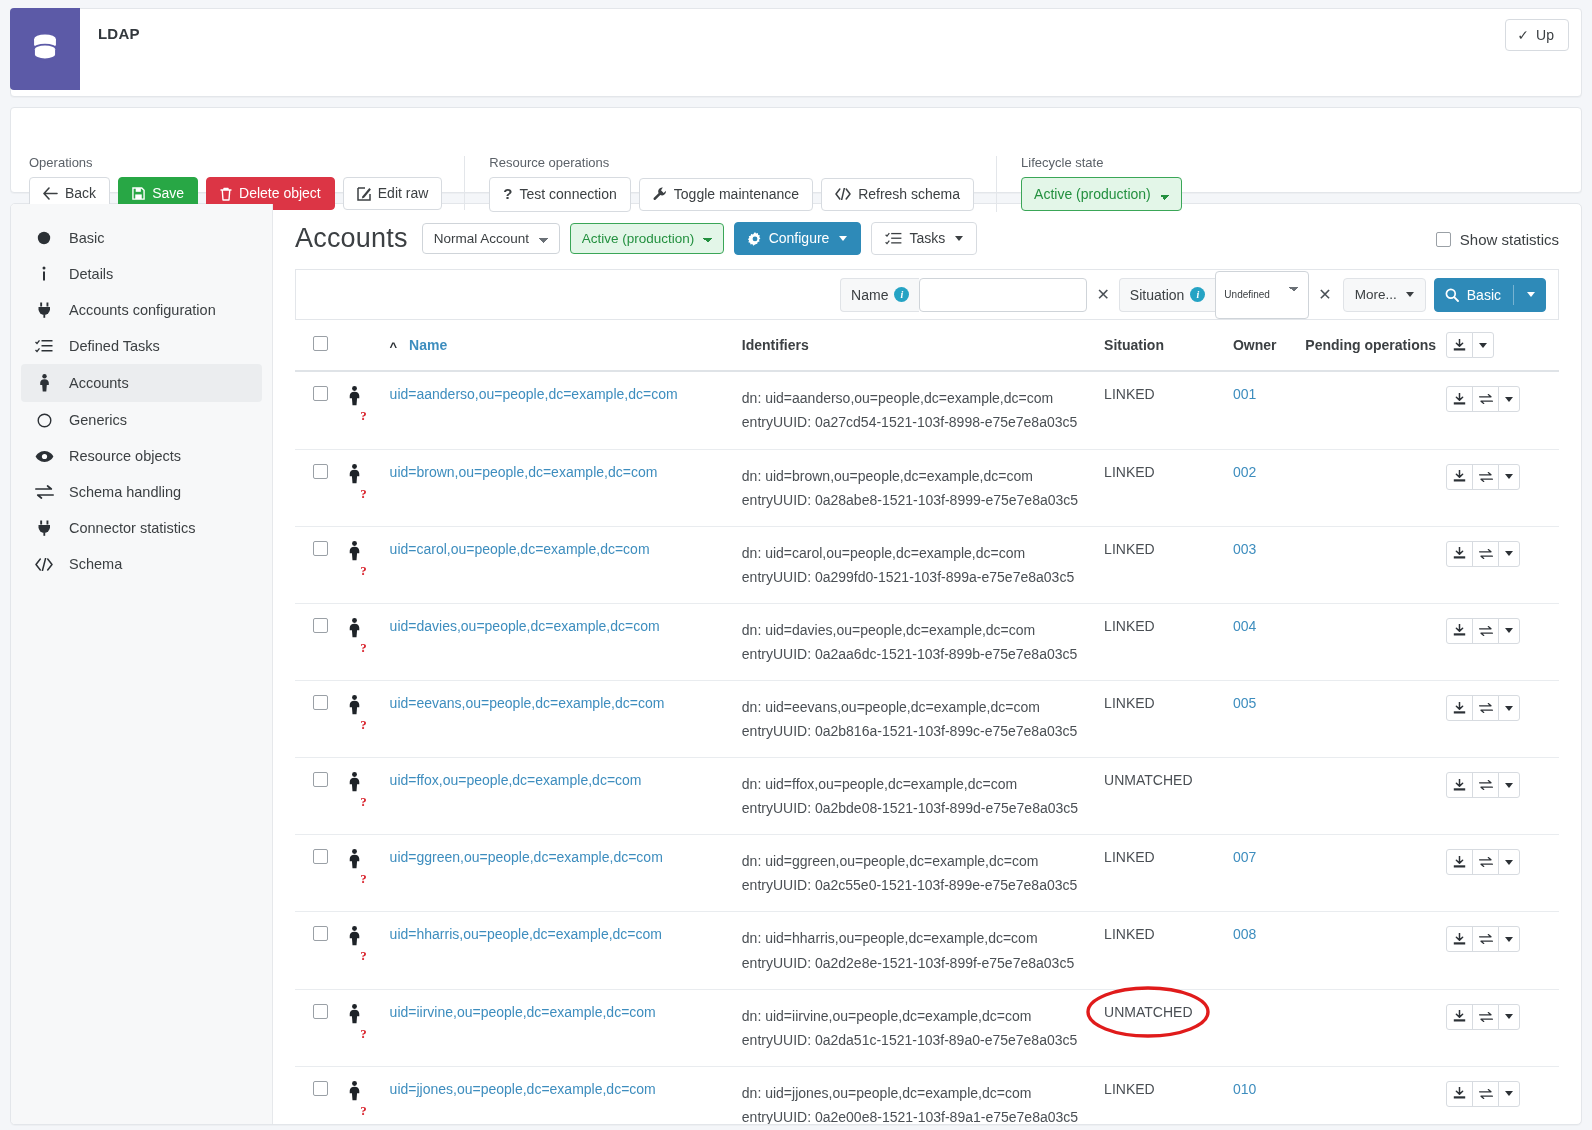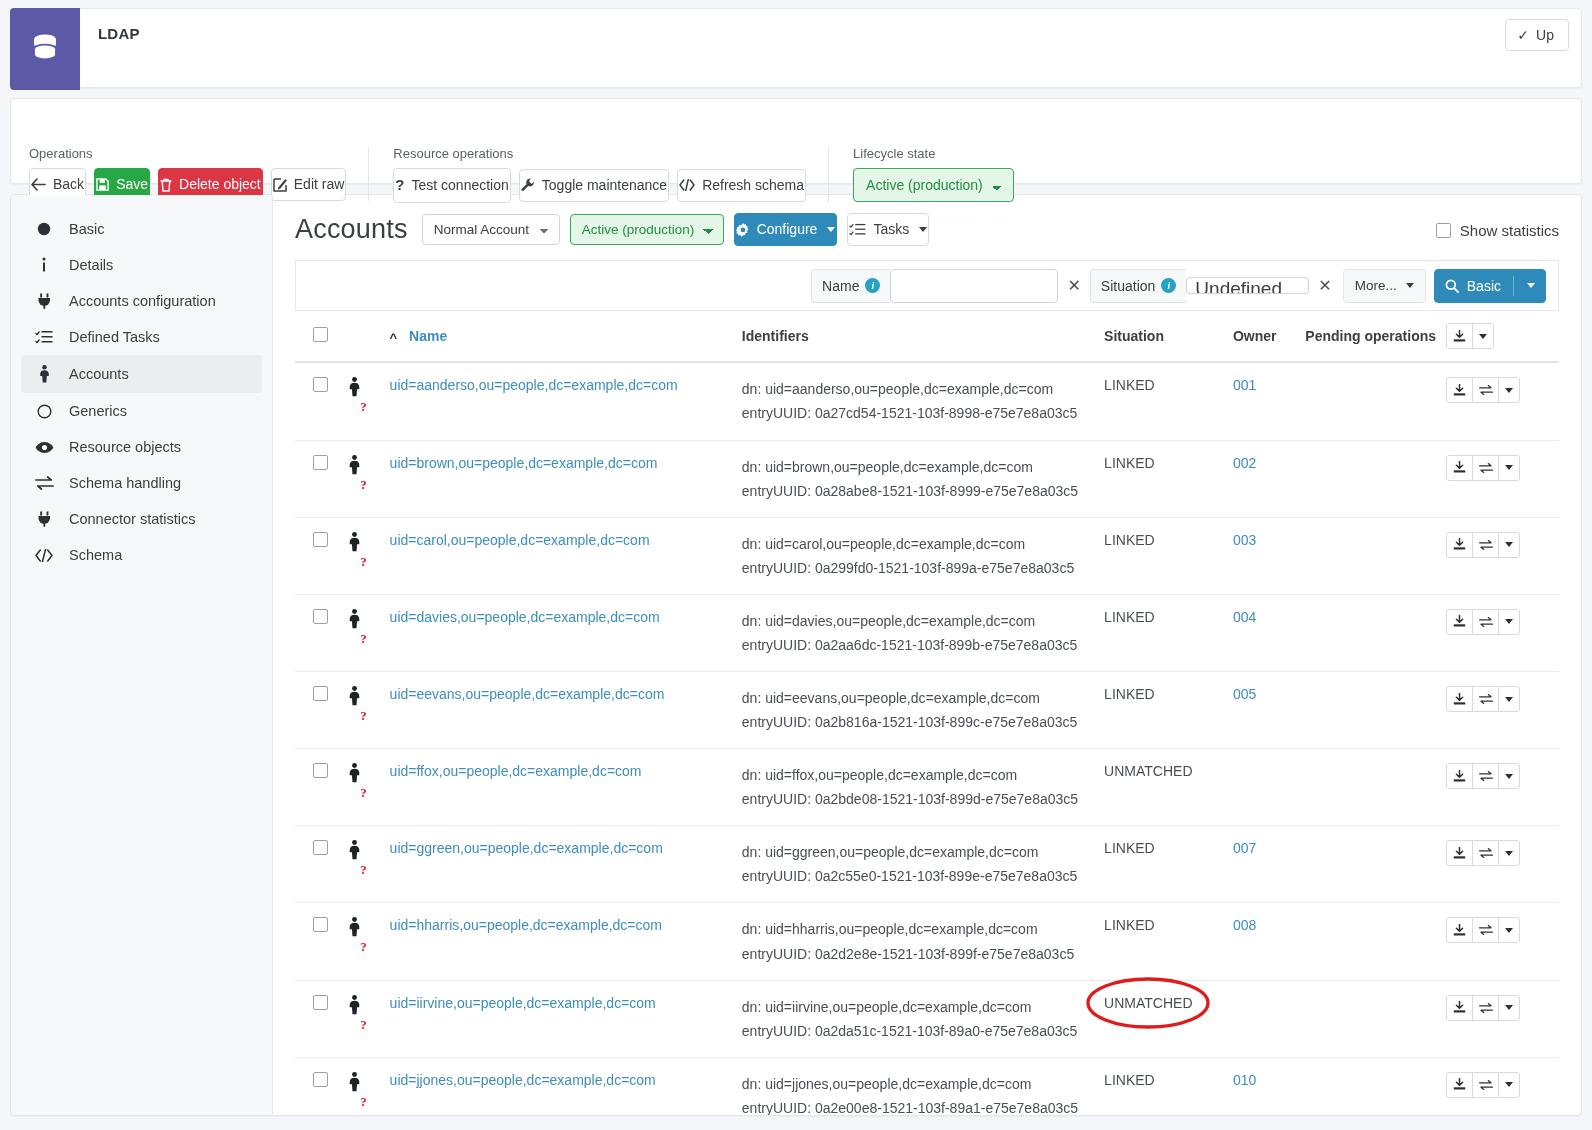--- a/index.html
+++ b/index.html
@@ -10,21 +10,21 @@
     font-family: "Liberation Sans", sans-serif;
     font-size: 14px;
     color: #3c4043;
     overflow: hidden;
   }
   .page { width: 1592px; height: 1130px; position: relative; padding: 8px 10px 0 10px; }
 
   
   .header-card {
     background: #fff; border: 1px solid #e3e6ea; border-radius: 4px;
-    height: 80px; position: relative; display: flex; align-items: flex-start;
+    height: 89px; position: relative; display: flex; align-items: flex-start;
     box-shadow: 0 1px 1px rgba(0,0,0,.03);
   }
   .logo-tile {
     width: 70px; height: 82px; background: #5c5aa7;
     border-radius: 4px 0 0 4px; display: flex; align-items: center; justify-content: center;
     flex: 0 0 auto; margin: -1px 0 0 -1px;
   }
   .db-icon { width: 30px; height: 34px; display: block; }
   .header-title {
     font-size: 15px; font-weight: bold; color: #33383d;
@@ -45,21 +45,21 @@
     padding: 12px 16px 0 18px; gap: 0;
     box-shadow: 0 1px 1px rgba(0,0,0,.03);
   }
   .ops-group { display: flex; flex-direction: column; gap: 8px; padding-right: 22px; margin-top: 36px; }
   .ops-group.sep { border-right: 1px solid #e3e6ea; }
   .ops-group + .ops-group { padding-left: 24px; }
   .ops-label { font-size: 13px; color: #5b6168; line-height: 1; }
   .ops-row { display: flex; gap: 8px; align-items: center; }
   .btn {
     border: 1px solid #d7dbe0; background: #fff; border-radius: 4px;
-    padding: 8px 1px; font-size: 14px; color: #3c4043; cursor: pointer;
+    padding: 8px 13px; font-size: 14px; color: #3c4043; cursor: pointer;
     display: inline-flex; align-items: center; gap: 7px; line-height: 1.1;
     white-space: nowrap; font-family: "Liberation Sans", sans-serif;
   }
   .btn svg { display: block; }
   .btn-green { background: #28a745; border-color: #28a745; color: #fff; }
   .btn-red { background: #dc3545; border-color: #dc3545; color: #fff; }
   .btn-blue { background: #2e8ab8; border-color: #2e8ab8; color: #fff; }
   .lifecycle-select {
     border: 1px solid #3aa657; background: #e3f6e8; color: #23903f;
     border-radius: 4px; padding: 8px 30px 8px 12px; font-size: 14px;
@@ -128,22 +128,22 @@
     width: 15px; height: 15px; border-radius: 50%; background: #25a3c4; color: #fff;
     font-size: 10px; font-style: italic; font-weight: bold; display: inline-flex;
     align-items: center; justify-content: center; font-family: "Liberation Serif", serif;
   }
   .finput {
     height: 34px; width: 168px; border: 1px solid #cfd4d9; border-radius: 4px;
     padding: 0 8px; font-size: 13.5px; font-family: "Liberation Sans", sans-serif;
     outline: none; color: #3c4043;
   }
   .fsel {
-    height: 17px; border: 1px solid #cfd4d9; border-radius: 4px; background: #fff;
-    padding: 0 26px 0 8px; font-size: 19px; color: #3c4043;
+    height: 48px; border: 1px solid #cfd4d9; border-radius: 4px; background: #fff;
+    padding: 0 38px 0 8px; font-size: 10px; color: #3c4043;
     -webkit-appearance: none; appearance: none; cursor: pointer;
     font-family: "Liberation Sans", sans-serif;
     background-image: linear-gradient(45deg, transparent 50%, #6a7076 50%),
                       linear-gradient(135deg, #6a7076 50%, transparent 50%);
     background-position: calc(100% - 14px) 15px, calc(100% - 9px) 15px;
     background-size: 5px 5px, 5px 5px; background-repeat: no-repeat;
   }
   .fx { padding: 0 9px; font-size: 16px; color: #4b5157; cursor: pointer; line-height: 1; }
   .fmore {
     height: 34px; background: #f7f8f9; border: 1px solid #e0e3e7; border-radius: 4px;

